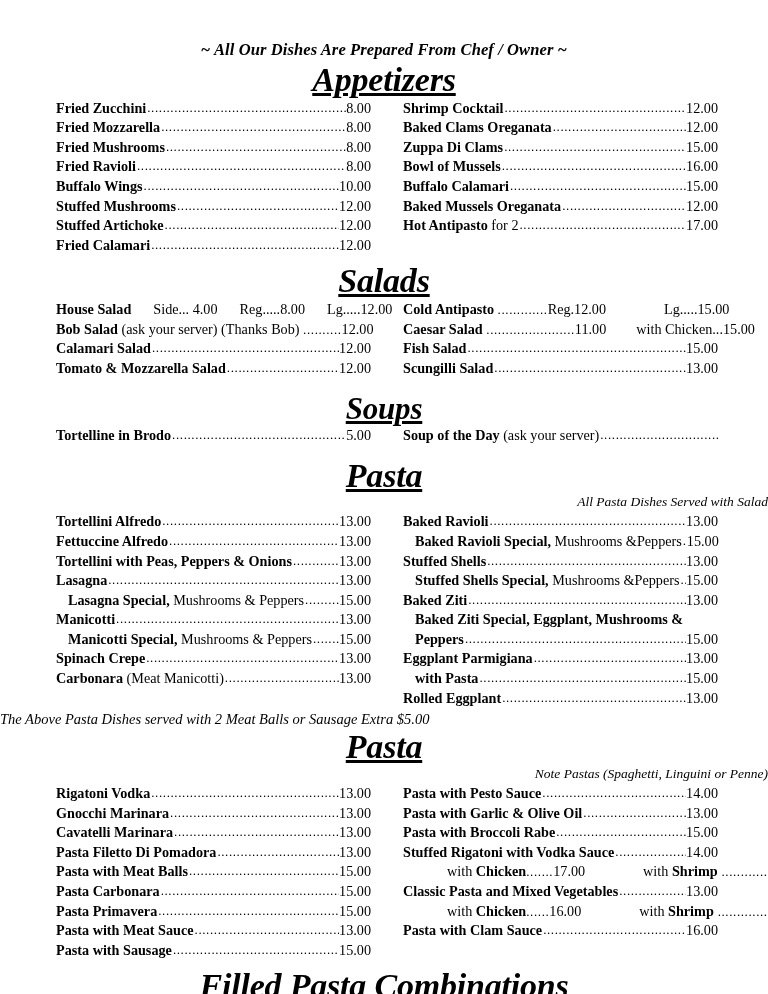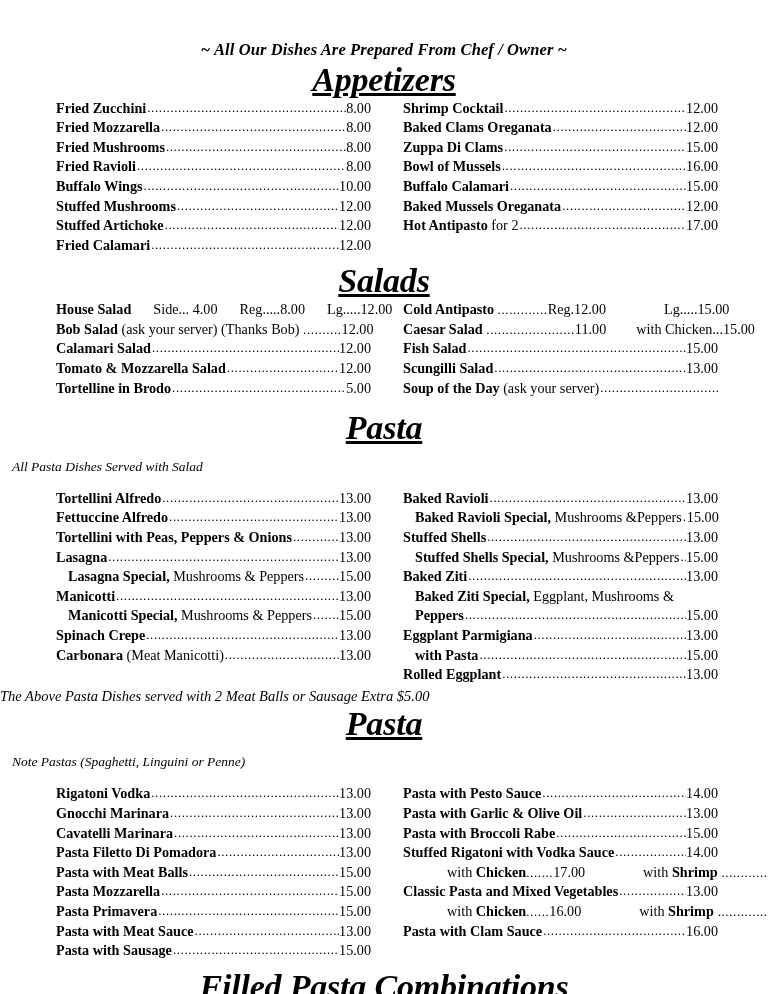--- a/index.html
+++ b/index.html
@@ -40,24 +40,24 @@
     line-height: 1.05;
     margin: 0;
     padding: 2px 0 1px 0;
     letter-spacing: -0.2px;
     text-decoration: underline;
   }
   .section-title.small {
     font-size: 31px;
   }
   .section-subtitle {
-    text-align: left;
+    text-align: right;
     font-style: italic;
     font-size: 13.5px;
-    margin: 12px;
+    margin: 0;
     padding: 0 0 2px 0;
   }
   .section-note {
     text-align: left;
     font-style: italic;
     font-size: 14.5px;
     margin: 0;
     padding: 3px 0 0 0;
   }
 
@@ -120,21 +120,21 @@
   }
   .row.free .reg { font-weight: normal; }
   .row.free .sp2 { display: inline-block; width: 22px; }
   .row.free .sp3 { display: inline-block; width: 58px; }
   .row.free .sp4 { display: inline-block; width: 30px; }
   .row.free .dotsm { letter-spacing: 0.6px; font-weight: normal; font-size: 13px; }
 
   
   .contwrap { font-size: 14.2px; line-height: 19.6px; }
   .contwrap .l1 { font-weight: bold; padding-left: 12px; }
-  .contwrap .l1 .reg { font-weight: normal; }
+  .contwrap .l1 .reg { font-weight: bold; }
 </style>
 </head>
 <body>
 
 <div class="page">
 
   <div class="tagline">~ All Our Dishes Are Prepared From Chef / Owner ~</div>
 
   <div class="section-title">Appetizers</div>
   <div class="cols">
@@ -244,20 +244,21 @@
           <span class="pr">15.00</span>
         </div>
       <div class="row">
           <span class="nm">Scungilli Salad</span>
           <span class="dots"></span>
           <span class="pr">13.00</span>
         </div>
     </div>
   </div>
 
+  <div class="section-title small" style="padding-top:14px;">Soups</div>
   <div class="cols">
     <div class="col left">
       <div class="row">
           <span class="nm">Tortelline in Brodo</span>
           <span class="dots"></span>
           <span class="pr">5.00</span>
         </div>
     </div>
     <div class="col right">
       <div class="row">
@@ -396,21 +397,21 @@
           <span class="nm">Pasta Filetto Di Pomadora</span>
           <span class="dots"></span>
           <span class="pr">13.00</span>
         </div>
       <div class="row">
           <span class="nm">Pasta with Meat Balls</span>
           <span class="dots"></span>
           <span class="pr">15.00</span>
         </div>
       <div class="row">
-          <span class="nm">Pasta Mozzarella</span>
+          <span class="nm">Pasta Carbonara</span>
           <span class="dots"></span>
           <span class="pr">15.00</span>
         </div>
       <div class="row">
           <span class="nm">Pasta Primavera </span>
           <span class="dots"></span>
           <span class="pr">15.00</span>
         </div>
       <div class="row">
           <span class="nm">Pasta with Meat Sauce </span>

